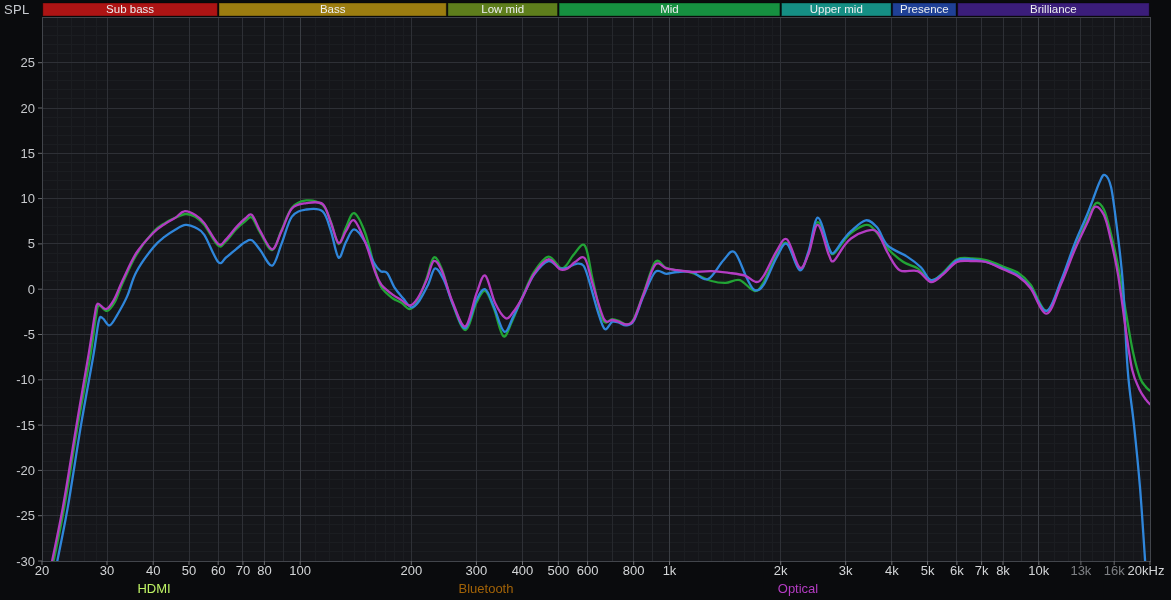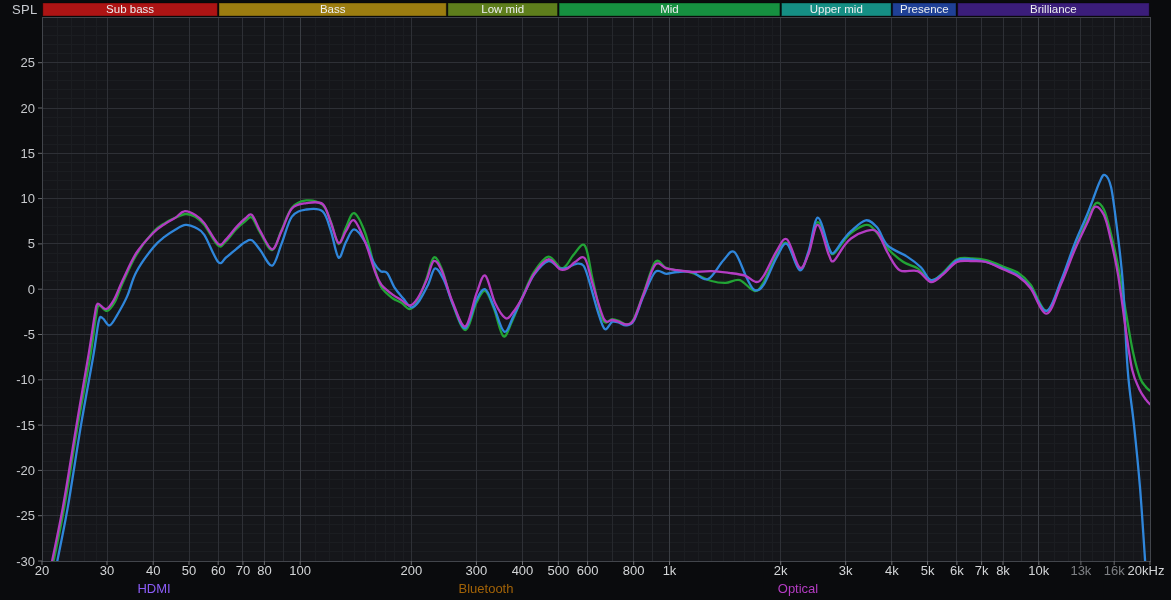--- a/index.html
+++ b/index.html
@@ -2,21 +2,21 @@
 <html><head>
 <meta charset="utf-8">
 <style>
   html,body{margin:0;padding:0;background:#0a0b0d;}
   .stage{
     position:relative;width:1171px;height:600px;background:#0a0b0d;overflow:hidden;
     font-family:"Liberation Sans", sans-serif;
   }
   .stage svg{position:absolute;left:0;top:0;}
   .chart-title{
-    position:absolute;left:12px;top:2px;font-size:13px;color:#c9ccd1;letter-spacing:.3px;
+    position:absolute;left:4px;top:2px;font-size:13px;color:#c9ccd1;letter-spacing:.3px;
   }
   .legend-item{
     position:absolute;top:581px;transform:translateX(-50%);
     font-size:13px;white-space:nowrap;cursor:default;
   }
 </style>
 </head>
 <body>
 
 <div class="stage">
@@ -245,17 +245,17 @@
       <clipPath id="plotclip">
         <rect x="42" y="17.4" width="1108" height="543.6"></rect>
       </clipPath>
       <g clip-path="url(#plotclip)">
         <path d="M53.6 561.0C55.4 551.9 60.4 529.3 64.4 506.6C68.4 484.0 73.5 450.0 77.8 425.1C82.1 400.2 87.1 375.3 90.1 357.1C93.2 339.0 94.5 325.0 96.0 316.4C97.4 307.8 97.0 306.4 98.8 305.5C100.7 304.6 104.4 311.5 107.0 310.9C109.7 310.3 112.3 306.4 114.9 301.9C117.4 297.4 118.8 291.6 122.3 283.8C125.9 275.9 131.1 263.4 136.3 254.8C141.4 246.2 148.4 237.4 153.2 232.1C157.9 226.8 161.0 225.5 164.8 223.1C168.5 220.6 172.1 219.1 175.6 217.6C179.1 216.1 182.5 214.2 185.7 214.0C189.0 213.9 192.2 214.9 195.3 216.7C198.4 218.5 200.4 220.0 204.3 224.9C208.1 229.7 214.6 243.0 218.2 245.7C221.8 248.4 223.1 243.9 226.0 241.2C229.0 238.5 232.7 232.7 235.9 229.4C239.1 226.1 242.6 223.2 245.2 221.3C247.9 219.3 249.3 215.7 251.9 217.6C254.4 219.6 256.9 227.6 260.3 233.0C263.7 238.5 268.7 250.7 272.2 250.2C275.7 249.8 278.2 237.4 281.5 230.3C284.8 223.2 287.8 212.6 291.9 207.7C296.1 202.7 301.3 200.9 306.4 200.4C311.6 200.0 318.5 201.5 322.6 204.9C326.6 208.4 328.1 214.8 330.7 221.3C333.4 227.7 336.0 242.8 338.5 243.9C341.0 245.0 343.3 232.7 345.9 227.6C348.5 222.5 350.9 212.2 354.1 213.1C357.3 214.0 361.6 223.4 365.2 233.0C368.8 242.7 372.8 262.0 375.5 271.1C378.3 280.1 378.6 282.9 381.4 287.4C384.3 291.9 389.3 295.7 392.6 298.3C396.0 300.8 398.6 301.0 401.4 302.8C404.3 304.6 407.0 309.4 409.7 309.1C412.4 308.8 414.8 306.1 417.6 301.0C420.4 295.8 423.9 285.6 426.6 278.3C429.3 271.1 431.2 259.0 433.8 257.5C436.3 256.0 438.8 261.7 441.9 269.3C445.0 276.8 448.3 292.7 452.2 302.8C456.1 312.9 461.3 330.0 465.3 330.0C469.3 330.0 473.1 309.3 476.4 302.8C479.7 296.3 482.3 290.0 485.2 291.0C488.2 292.1 491.0 301.6 494.1 309.1C497.1 316.7 500.4 334.3 503.4 336.3C506.4 338.3 509.0 327.6 512.2 320.9C515.4 314.3 518.9 304.6 522.5 296.4C526.2 288.3 529.8 278.6 534.1 272.0C538.4 265.3 544.1 257.3 548.4 256.6C552.7 255.8 556.9 265.9 559.9 267.5C562.9 269.0 563.8 267.8 566.1 265.6C568.4 263.5 570.5 258.1 573.6 254.8C576.7 251.4 581.7 241.5 584.9 245.7C588.1 249.9 589.8 267.8 592.8 280.1C595.8 292.5 599.6 313.5 602.8 320.0C606.1 326.5 609.6 318.9 612.3 319.1C615.0 319.2 616.6 320.0 619.0 320.9C621.4 321.8 624.1 324.8 626.5 324.5C629.0 324.2 630.9 324.2 633.7 319.1C636.5 314.0 639.8 303.2 643.4 293.7C647.0 284.2 651.6 266.4 655.2 262.0C658.9 257.6 662.0 266.1 665.4 267.5C668.8 268.8 671.4 269.3 675.8 270.2C680.2 271.1 685.9 271.1 691.9 272.9C697.9 274.7 705.9 279.4 711.6 281.0C717.2 282.7 721.0 283.0 725.7 282.9C730.4 282.7 735.0 278.8 739.8 280.1C744.6 281.5 750.6 290.7 754.6 291.0C758.6 291.3 760.1 288.0 763.8 282.0C767.4 275.9 772.7 261.3 776.6 254.8C780.5 248.3 783.1 240.6 787.0 243.0C790.8 245.4 796.0 267.6 799.6 269.3C803.2 270.9 805.5 260.8 808.6 253.0C811.6 245.1 814.4 222.9 817.7 222.2C821.1 221.4 826.2 243.1 828.8 248.4C831.4 253.7 831.1 254.9 833.5 253.9C835.9 252.8 840.1 245.6 843.0 242.1C845.9 238.6 847.2 235.9 851.0 233.0C854.8 230.2 861.8 225.3 865.8 224.9C869.8 224.4 871.3 226.4 874.9 230.3C878.6 234.2 883.0 243.1 887.8 248.4C892.5 253.7 898.5 258.7 903.4 262.0C908.4 265.3 913.2 265.3 917.7 268.4C922.3 271.4 926.6 279.4 930.8 280.1C935.0 280.9 938.6 276.4 942.9 272.9C947.3 269.4 952.0 261.7 956.9 259.3C961.8 256.9 967.3 258.2 972.2 258.4C977.0 258.5 981.0 258.8 986.1 260.2C991.3 261.6 997.7 264.4 1003.0 266.6C1008.4 268.7 1013.7 269.9 1018.3 272.9C1022.9 275.9 1025.9 278.3 1030.6 284.7C1035.3 291.0 1041.5 311.4 1046.6 310.9C1051.8 310.5 1056.6 292.4 1061.2 282.0C1065.9 271.5 1070.1 259.0 1074.6 248.4C1079.1 237.9 1084.5 226.1 1088.1 218.5C1091.7 211.0 1093.6 204.6 1096.2 203.1C1098.8 201.6 1101.5 204.9 1103.9 209.5C1106.2 214.0 1107.8 220.8 1110.1 230.3C1112.5 239.8 1115.6 253.0 1118.2 266.6C1120.8 280.1 1123.3 297.5 1125.8 311.8C1128.3 326.2 1130.7 341.6 1133.1 352.6C1135.5 363.6 1137.9 372.2 1140.1 378.0C1142.2 383.7 1144.3 384.9 1145.9 387.0C1147.6 389.2 1149.3 390.1 1150.0 390.7" fill="none" stroke="#22a335" stroke-width="2.3" stroke-linejoin="round" stroke-linecap="round"></path>
         <path d="M57.3 561.0C59.1 551.9 63.9 529.3 67.9 506.6C71.8 484.0 76.8 450.0 81.0 425.1C85.2 400.2 90.1 374.5 93.1 357.1C96.1 339.8 97.2 327.4 98.8 320.9C100.4 314.4 100.9 317.4 102.7 318.2C104.5 318.9 107.2 326.0 109.7 325.4C112.1 324.8 114.5 319.4 117.4 314.6C120.3 309.7 124.0 303.5 127.1 296.4C130.3 289.4 131.9 280.1 136.3 272.0C140.6 263.8 148.4 253.4 153.2 247.5C157.9 241.6 161.0 239.7 164.8 236.7C168.5 233.6 172.1 231.4 175.6 229.4C179.1 227.4 182.5 225.2 185.7 224.9C189.0 224.6 192.2 225.9 195.3 227.6C198.4 229.3 200.4 229.1 204.3 234.8C208.1 240.6 214.6 258.2 218.2 262.0C221.8 265.8 223.1 259.6 226.0 257.5C229.0 255.4 232.7 251.9 235.9 249.3C239.1 246.8 242.6 243.6 245.2 242.1C247.9 240.6 249.3 238.9 251.9 240.3C254.4 241.6 256.9 246.0 260.3 250.2C263.7 254.5 268.7 266.7 272.2 265.6C275.7 264.6 278.2 252.1 281.5 243.9C284.8 235.7 287.8 222.5 291.9 216.7C296.1 211.0 301.3 210.4 306.4 209.5C311.6 208.6 318.5 207.8 322.6 211.3C326.6 214.8 328.1 222.6 330.7 230.3C333.4 238.0 336.0 255.5 338.5 257.5C341.0 259.5 343.3 246.8 345.9 242.1C348.5 237.4 350.9 229.4 354.1 229.4C357.3 229.4 362.0 236.7 365.2 242.1C368.4 247.5 371.0 257.2 373.5 262.0C376.1 266.9 378.2 269.3 380.5 271.1C382.7 272.9 384.8 270.2 387.1 272.9C389.5 275.6 391.8 283.2 394.4 287.4C397.1 291.6 400.3 294.9 403.1 298.3C405.9 301.6 408.7 306.9 411.3 307.3C414.0 307.8 416.4 304.8 419.2 301.0C421.9 297.2 425.4 290.1 428.1 284.7C430.7 279.2 432.5 269.1 435.1 268.4C437.8 267.6 440.8 273.9 443.9 280.1C446.9 286.3 449.8 297.5 453.4 305.5C457.0 313.5 461.5 329.1 465.3 328.2C469.1 327.3 473.1 306.6 476.4 300.1C479.7 293.6 482.3 288.0 485.2 289.2C488.2 290.4 490.9 300.2 494.1 307.3C497.2 314.4 501.0 330.3 504.3 331.8C507.5 333.3 510.4 322.1 513.4 316.4C516.5 310.6 519.1 304.3 522.5 297.4C526.0 290.4 529.8 280.7 534.1 274.7C538.4 268.7 544.1 262.2 548.4 261.1C552.7 260.1 556.7 267.3 559.9 268.4C563.1 269.4 564.9 268.2 567.7 267.5C570.4 266.7 573.8 264.1 576.5 263.8C579.1 263.5 581.4 262.9 583.5 265.6C585.6 268.4 586.5 272.4 588.9 280.1C591.3 287.8 595.3 303.7 597.9 311.8C600.6 320.0 602.4 327.4 604.8 329.1C607.2 330.7 609.9 322.9 612.3 321.8C614.6 320.8 616.7 322.1 619.0 322.7C621.3 323.3 623.4 325.7 625.9 325.4C628.3 325.1 630.8 325.7 633.7 320.9C636.6 316.1 639.8 304.6 643.4 296.4C647.0 288.3 651.4 275.8 655.2 272.0C659.0 268.2 662.6 273.8 666.2 273.8C669.9 273.8 673.0 272.3 677.3 272.0C681.6 271.7 686.8 270.8 691.9 272.0C697.0 273.2 702.6 281.2 707.8 279.2C713.1 277.3 719.0 264.7 723.5 260.2C727.9 255.7 730.6 249.0 734.5 252.1C738.4 255.1 743.5 272.0 746.9 278.3C750.2 284.7 751.8 289.0 754.6 290.1C757.4 291.2 760.1 290.1 763.8 284.7C767.4 279.2 772.7 264.3 776.6 257.5C780.5 250.7 783.1 241.8 787.0 243.9C790.8 246.0 796.0 269.0 799.6 270.2C803.2 271.4 805.5 259.9 808.6 251.1C811.6 242.4 814.4 218.2 817.7 217.6C821.1 217.0 826.2 241.6 828.8 247.5C831.4 253.4 831.1 254.2 833.5 253.0C835.9 251.8 840.1 243.9 843.0 240.3C845.9 236.7 847.2 234.5 851.0 231.2C854.8 227.9 861.4 220.9 865.8 220.3C870.1 219.7 873.5 223.4 877.2 227.6C880.8 231.8 882.8 240.9 887.8 245.7C892.8 250.5 901.6 253.0 907.1 256.6C912.7 260.2 917.1 263.5 921.1 267.5C925.0 271.4 927.2 279.1 930.8 280.1C934.5 281.2 938.6 277.1 942.9 273.8C947.3 270.5 952.0 262.6 956.9 260.2C961.8 257.8 967.3 259.0 972.2 259.3C977.0 259.6 981.0 260.5 986.1 262.0C991.3 263.5 997.7 266.1 1003.0 268.4C1008.4 270.6 1013.7 272.4 1018.3 275.6C1022.9 278.8 1025.9 281.5 1030.6 287.4C1035.3 293.3 1041.5 312.2 1046.6 310.9C1051.8 309.7 1056.6 291.3 1061.2 280.1C1065.9 269.0 1070.1 255.2 1074.6 243.9C1079.1 232.6 1084.0 222.5 1088.1 212.2C1092.3 201.9 1096.7 188.5 1099.5 182.3C1102.3 176.1 1103.0 174.1 1104.9 175.0C1106.9 175.9 1109.1 178.5 1111.2 187.7C1113.2 196.9 1115.2 214.2 1117.2 230.3C1119.2 246.5 1121.2 261.4 1123.0 284.7C1124.7 307.9 1125.8 346.4 1127.7 369.8C1129.5 393.2 1131.9 405.3 1134.0 425.1C1136.1 444.9 1138.2 465.9 1140.1 488.5C1141.9 511.2 1144.3 548.9 1145.1 561.0" fill="none" stroke="#2f86db" stroke-width="2.3" stroke-linejoin="round" stroke-linecap="round"></path>
         <path d="M52.1 561.0C53.9 551.9 58.9 529.3 63.0 506.6C67.1 484.0 72.2 450.8 76.5 425.1C80.8 399.4 85.9 371.0 88.9 352.6C92.0 334.2 93.4 322.7 94.8 314.6C96.3 306.4 95.8 304.6 97.7 303.7C99.5 302.8 103.3 309.7 106.0 309.1C108.7 308.5 111.1 304.8 113.8 300.1C116.6 295.4 118.6 288.9 122.3 281.0C126.1 273.2 131.1 261.0 136.3 253.0C141.4 245.0 148.4 237.9 153.2 233.0C157.9 228.2 161.0 226.5 164.8 224.0C168.5 221.4 172.4 219.7 175.6 217.6C178.8 215.5 180.8 211.7 184.1 211.3C187.4 210.8 191.9 212.9 195.3 214.9C198.6 216.9 200.4 218.2 204.3 223.1C208.1 227.9 214.6 241.2 218.2 243.9C221.8 246.6 223.1 242.1 226.0 239.4C229.0 236.7 232.7 231.1 235.9 227.6C239.1 224.1 242.6 220.6 245.2 218.5C247.9 216.4 249.3 212.8 251.9 214.9C254.4 217.0 256.9 225.5 260.3 231.2C263.7 237.0 268.7 249.3 272.2 249.3C275.7 249.3 278.2 238.0 281.5 231.2C284.8 224.4 287.8 213.2 291.9 208.6C296.1 203.9 301.3 203.9 306.4 203.1C311.6 202.4 318.5 200.9 322.6 204.0C326.6 207.2 328.1 215.7 330.7 222.2C333.4 228.6 336.0 241.5 338.5 243.0C341.0 244.5 343.3 235.0 345.9 231.2C348.5 227.4 350.9 218.5 354.1 220.3C357.3 222.2 361.6 233.3 365.2 242.1C368.8 250.8 372.8 265.8 375.5 272.9C378.3 280.0 378.6 281.0 381.4 284.7C384.3 288.3 389.3 292.1 392.6 294.6C396.0 297.2 398.6 298.3 401.4 300.1C404.3 301.9 407.0 305.8 409.7 305.5C412.4 305.2 414.8 302.5 417.6 298.3C420.4 294.0 423.9 286.3 426.6 280.1C429.3 273.9 431.2 262.6 433.8 261.1C436.3 259.6 438.8 264.4 441.9 271.1C445.0 277.7 448.3 291.8 452.2 301.0C456.1 310.2 461.3 327.6 465.3 326.3C469.3 325.1 473.1 302.2 476.4 293.7C479.7 285.3 482.1 274.1 485.2 275.6C488.3 277.1 491.6 295.7 495.0 302.8C498.4 309.9 502.5 316.7 505.6 318.2C508.7 319.7 510.6 315.3 513.4 311.8C516.3 308.4 519.1 303.7 522.5 297.4C526.0 291.0 529.8 280.1 534.1 273.8C538.4 267.5 544.1 260.1 548.4 259.3C552.7 258.5 556.7 267.8 559.9 269.3C563.1 270.8 565.1 269.6 567.7 268.4C570.2 267.2 572.2 263.7 575.0 262.0C577.9 260.4 581.9 254.6 584.9 258.4C587.8 262.2 589.6 274.6 592.8 284.7C596.0 294.8 600.8 313.2 604.0 319.1C607.3 325.0 609.8 319.6 612.3 320.0C614.8 320.5 616.6 321.1 619.0 321.8C621.4 322.6 624.1 324.8 626.5 324.5C629.0 324.2 630.9 325.0 633.7 320.0C636.5 315.0 639.8 303.8 643.4 294.6C647.0 285.4 651.4 269.1 655.2 264.7C659.0 260.4 662.6 267.5 666.2 268.4C669.9 269.3 673.0 269.6 677.3 270.2C681.6 270.8 686.2 271.8 691.9 272.0C697.6 272.1 705.4 270.9 711.6 271.1C717.8 271.2 723.5 272.1 729.1 272.9C734.6 273.6 740.3 274.1 744.9 275.6C749.4 277.1 753.3 282.0 756.5 282.0C759.6 282.0 760.4 280.7 763.8 275.6C767.1 270.5 772.7 257.2 776.6 251.1C780.5 245.1 783.1 236.7 787.0 239.4C790.8 242.1 796.0 265.0 799.6 267.5C803.2 269.9 805.5 261.0 808.6 253.9C811.6 246.8 814.4 224.7 817.7 224.9C821.1 225.0 826.2 248.7 828.8 254.8C831.4 260.8 831.1 262.3 833.5 261.1C835.9 259.9 840.1 251.3 843.0 247.5C845.9 243.7 847.2 241.2 851.0 238.5C854.8 235.7 861.4 232.3 865.8 231.2C870.1 230.2 873.5 228.5 877.2 232.1C880.8 235.7 884.0 246.6 887.8 253.0C891.5 259.3 894.7 267.2 899.7 270.2C904.7 273.2 912.5 269.1 917.7 271.1C922.9 273.0 926.6 281.3 930.8 282.0C935.0 282.6 938.6 278.0 942.9 274.7C947.3 271.4 952.0 264.3 956.9 262.0C961.8 259.8 967.3 261.1 972.2 261.1C977.0 261.1 981.0 260.7 986.1 262.0C991.3 263.4 997.7 266.9 1003.0 269.3C1008.4 271.7 1013.7 273.3 1018.3 276.5C1022.9 279.7 1025.9 282.1 1030.6 288.3C1035.3 294.5 1041.5 314.4 1046.6 313.7C1051.8 312.9 1056.6 294.3 1061.2 283.8C1065.9 273.2 1070.1 260.7 1074.6 250.2C1079.1 239.8 1084.7 228.5 1088.1 221.3C1091.5 214.0 1092.4 207.8 1095.1 206.8C1097.7 205.7 1101.3 209.9 1103.9 214.9C1106.4 219.9 1107.8 226.5 1110.1 236.7C1112.5 246.8 1115.6 260.1 1118.2 275.6C1120.8 291.2 1123.5 314.3 1125.8 330.0C1128.1 345.7 1130.0 360.0 1132.2 369.8C1134.4 379.6 1136.9 383.9 1139.2 388.9C1141.5 393.8 1144.1 397.2 1145.9 399.7C1147.7 402.3 1149.3 403.5 1150.0 404.3" fill="none" stroke="#b43cc3" stroke-width="2.3" stroke-linejoin="round" stroke-linecap="round"></path>
       </g>
     </svg>
   <div id="legend">
-      <div class="legend-item" style="left: 154px; color: #8b5cf6;">HDMI</div>
+      <div class="legend-item" style="left: 154px; color: #bef264;">HDMI</div>
       <div class="legend-item" style="left: 486px; color: #a16207;">Bluetooth</div>
       <div class="legend-item" style="left: 798px; color: rgb(180, 60, 195);">Optical</div>
     </div>
 </div>
 
 </body></html>

